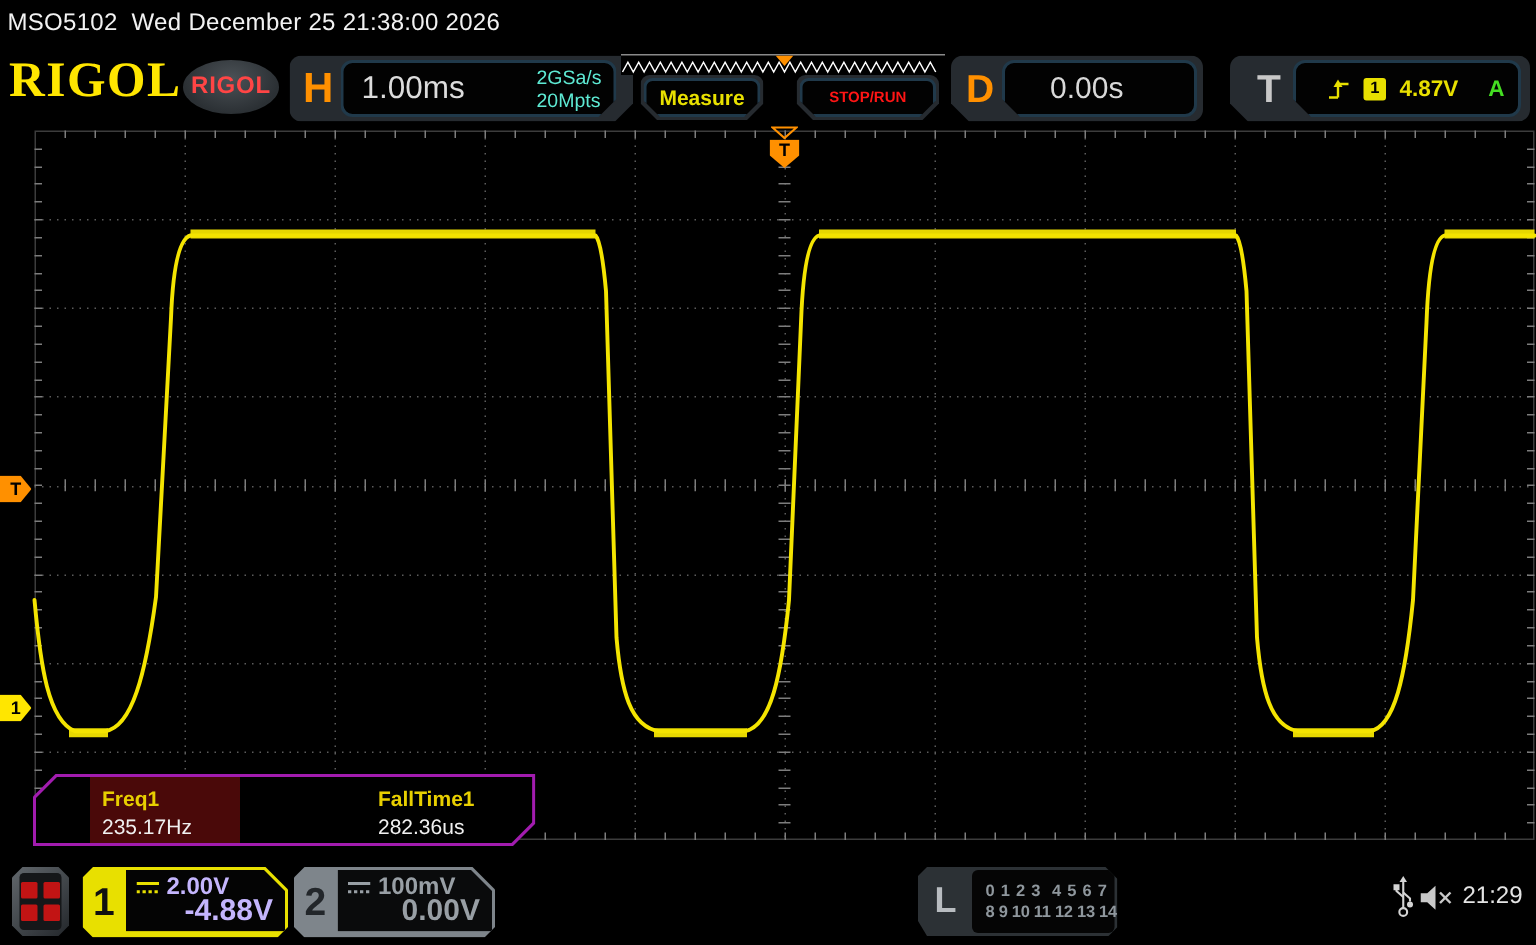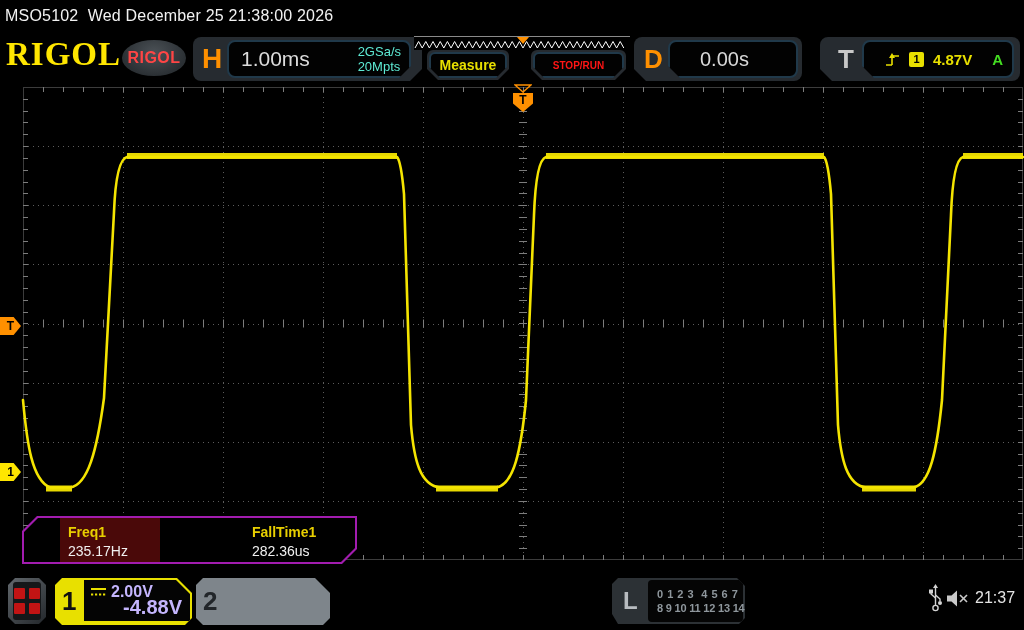--- a/index.html
+++ b/index.html
@@ -506,20 +506,30 @@
           <line x1="0" y1="7.5" x2="15" y2="7.5" stroke="#e8e000" stroke-width="2" stroke-dasharray="2.2 1.8"></line>
         </svg>
         <span>2.00V</span>
       </div>
       <div class="ch-line2">-4.88V</div>
     </div>
   </div>
 
   <div id="ch2-box" class="abs ch-box">
     <div class="ch-tab">2</div>
+    <div class="ch-inner">
+      <div class="ch-line1">
+        <svg width="15" height="10" viewBox="0 0 15 10">
+          <line x1="0" y1="2" x2="15" y2="2" stroke="#989fa5" stroke-width="2"></line>
+          <line x1="0" y1="7.5" x2="15" y2="7.5" stroke="#989fa5" stroke-width="2" stroke-dasharray="2.2 1.8"></line>
+        </svg>
+        <span>100mV</span>
+      </div>
+      <div class="ch-line2">0.00V</div>
+    </div>
   </div>
 
   <div id="logic-panel" class="abs">
     <div id="logic-label">L</div>
     <div id="logic-inner">
       <div class="logic-row">0 1 2 3  4 5 6 7</div>
       <div class="logic-row r2">8 9 10 11 12 13 14 15</div>
     </div>
   </div>
 
@@ -536,15 +546,15 @@
   </svg>
 
   <svg id="speaker-icon" class="abs" width="22" height="17" viewBox="0 0 22 17">
     <polygon points="0,5.5 4.5,5.5 10,0.5 10,16.5 4.5,11.5 0,11.5" fill="#c9c9c9"></polygon>
     <g stroke="#c9c9c9" stroke-width="1.6">
       <line x1="13" y1="5" x2="20" y2="12"></line>
       <line x1="20" y1="5" x2="13" y2="12"></line>
     </g>
   </svg>
 
-  <div id="clock" class="abs">21:37</div>
+  <div id="clock" class="abs">21:29</div>
 
 </div>
 
 </body></html>

